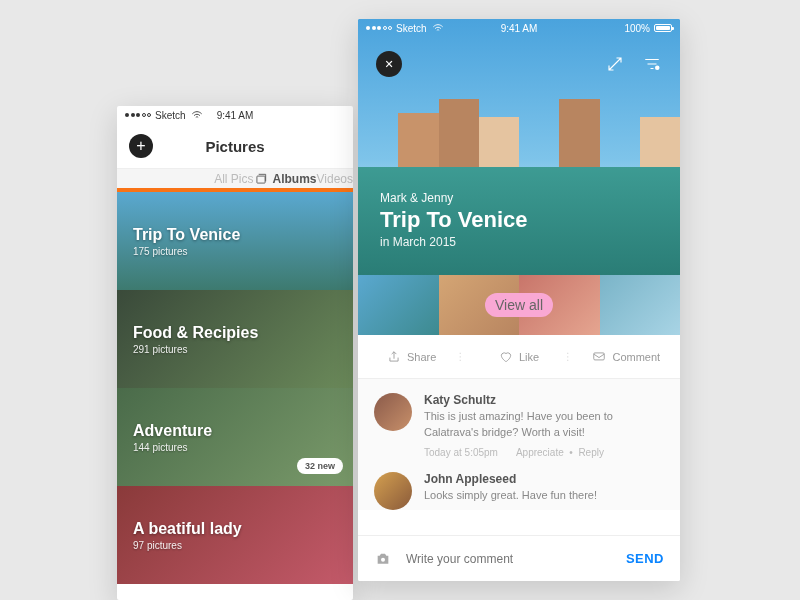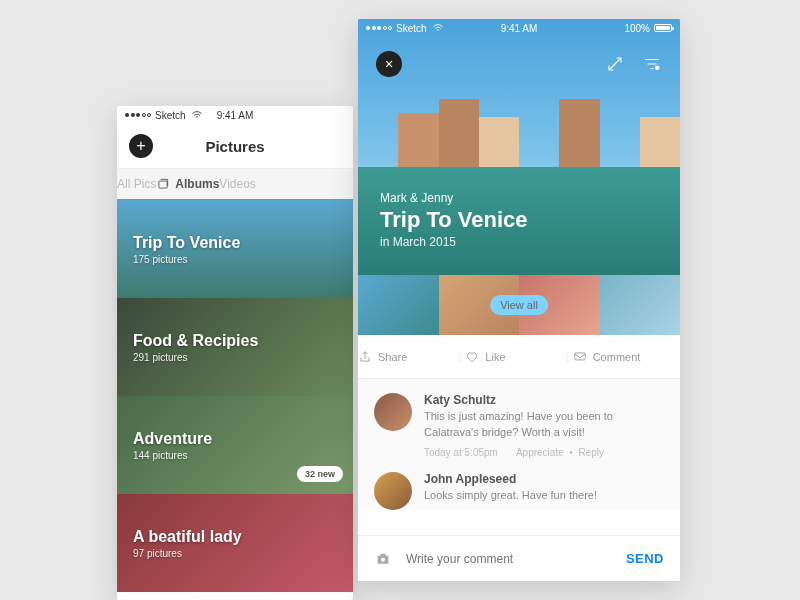--- a/index.html
+++ b/index.html
@@ -16,43 +16,43 @@
 .dot{width:4px;height:4px;border-radius:50%;background:currentColor}
 .dot.empty{background:transparent;border:0.5px solid currentColor}
 .batt{width:18px;height:8px;border:1px solid currentColor;border-radius:2px;position:relative}
 .batt::after{content:"";position:absolute;right:-3px;top:2px;width:2px;height:3px;background:currentColor;border-radius:0 1px 1px 0}
 .batt-fill{position:absolute;inset:1px;background:currentColor;border-radius:1px}
 
 
 .nav-left{height:44px;display:flex;align-items:center;justify-content:center;position:relative;background:#fff}
 .nav-title{font-size:15px;font-weight:600;color:#333}
 .add-btn{position:absolute;left:12px;width:24px;height:24px;border-radius:50%;background:#222;color:#fff;display:flex;align-items:center;justify-content:center;font-size:16px}
-.tabs{height:32px;background:#f5f5f5;display:flex;align-items:center;justify-content:flex-start;border-top:1px solid #eee;border-bottom:1px solid #f97316}
+.tabs{height:24px;background:#f5f5f5;display:flex;align-items:center;justify-content:flex-end;border-top:1px solid #eee;border-bottom:4px solid #f97316}
 .tab{font-size:12px;color:#bbb;display:flex;align-items:center;gap:5px}
 .tab.active{color:#555;font-weight:700}
 .album-list{display:flex;flex-direction:column}
 .album-item{height:98px;position:relative;display:flex;flex-direction:column;justify-content:center;padding-left:16px;color:#fff}
 .album-title{font-size:16px;font-weight:700;text-shadow:0 1px 3px rgba(0,0,0,.4)}
 .album-sub{font-size:10px;opacity:.9;margin-top:2px;text-shadow:0 1px 2px rgba(0,0,0,.4)}
 .badge{position:absolute;right:10px;bottom:12px;background:#fff;color:#555;font-size:9px;padding:3px 8px;border-radius:10px;font-weight:700}
 
 
 .hero{height:256px;position:relative;background:linear-gradient(180deg,#3a9bd9 0%,#5fb5e5 35%,#c8a878 60%,#8b9b7a 100%);color:#fff}
 .hero-bar{position:absolute;top:32px;left:0;right:0;display:flex;justify-content:space-between;padding:0 18px;align-items:center}
 .close-btn{width:26px;height:26px;border-radius:50%;background:#222;display:flex;align-items:center;justify-content:center;color:#fff;font-size:11px}
 .hero-actions{display:flex;gap:18px;align-items:center}
 .hero-text{position:absolute;left:22px;bottom:26px}
 .hero-auth{font-size:12px;opacity:.95}
 .hero-title{font-size:22px;font-weight:700;margin:2px 0}
 .hero-date{font-size:12px;opacity:.92}
 .thumbs{height:60px;display:flex;position:relative}
 .thumb{flex:1;background:#999}
-.viewall{position:absolute;left:50%;top:50%;transform:translate(-50%,-50%);background:#7dd3fc;color:#666;font-size:11px;padding:4px 10px;border-radius:12px;font-weight:500}
+.viewall{position:absolute;left:50%;top:50%;transform:translate(-50%,-50%);background:#f9a8d4;color:#666;font-size:14px;padding:4px 10px;border-radius:12px;font-weight:500}
 .actions{height:44px;display:flex;align-items:center;border-bottom:1px solid #eee;background:#fff}
-.action{flex:1;display:flex;align-items:center;gap:6px;font-size:11px;color:#999;position:relative}
+.action{flex:1;display:flex;align-items:center;justify-content:center;gap:6px;font-size:11px;color:#999;position:relative}
 .action:not(:last-child)::after{content:"⋮";position:absolute;right:0;color:#ddd;font-size:10px}
 .comments{background:#fafafa;padding:14px 16px 0}
 .comment{display:flex;gap:12px;margin-bottom:14px}
 .avatar{width:38px;height:38px;border-radius:50%;background:#c89070;flex-shrink:0}
 .c-body{flex:1}
 .c-name{font-size:12px;font-weight:600;color:#555}
 .c-text{font-size:11px;color:#888;line-height:1.45;margin-top:2px}
 .c-meta{font-size:10px;color:#bbb;margin-top:6px;display:flex;gap:18px}
 .composer{position:absolute;bottom:0;left:0;right:0;height:46px;background:#fff;border-top:1px solid #eee;display:flex;align-items:center;padding:0 16px;gap:14px}
 .composer input{flex:1;border:none;font-size:12px;color:#999;outline:none;background:transparent}

